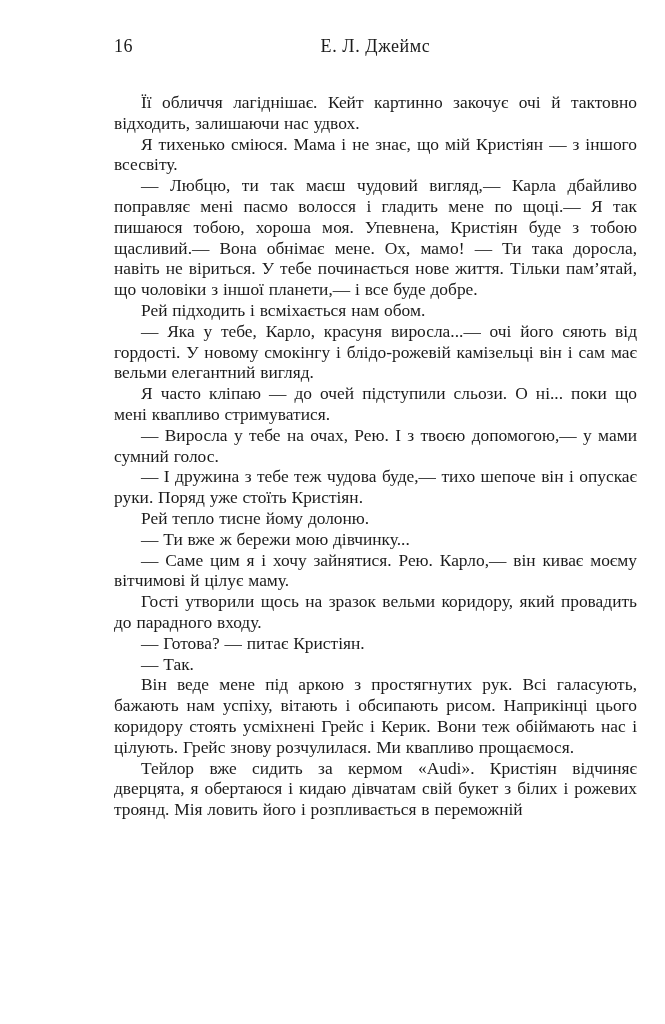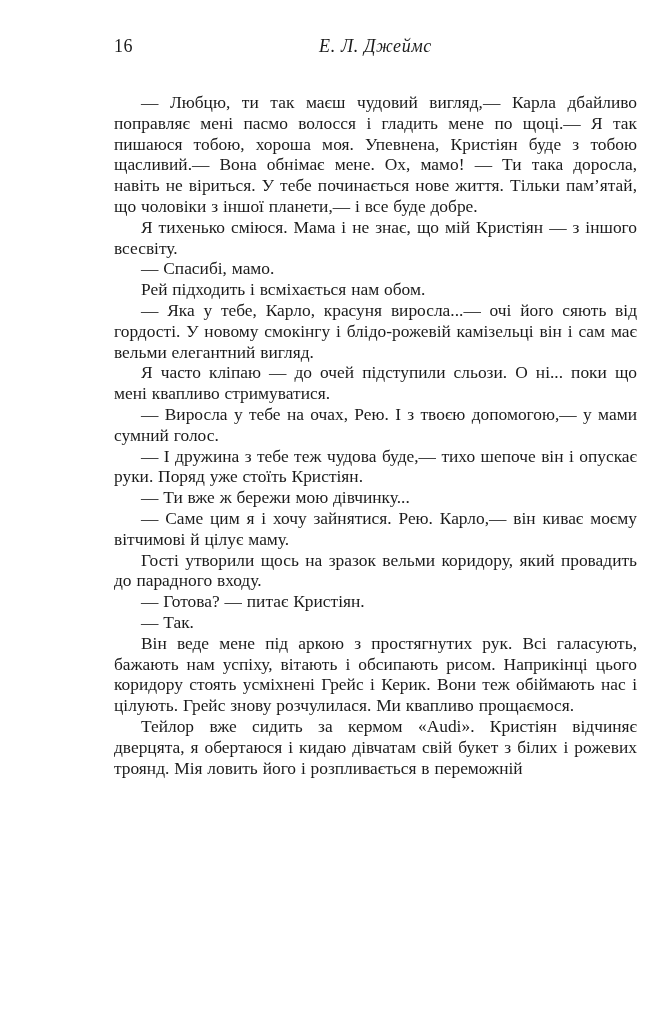--- a/index.html
+++ b/index.html
@@ -27,21 +27,20 @@
     align-items: baseline;
     font-size: 18px;
     margin-bottom: 35px;
   }
   .pageno {
     justify-self: start;
     letter-spacing: 0.5px;
   }
   .author {
     justify-self: center;
-    font-style: italic;
     letter-spacing: 0.6px;
   }
   .body-text {
     font-size: 17.4px;
     line-height: 20.8px;
     text-align: justify;
     hyphens: auto;
     word-spacing: 0.5px;
   }
   .body-text p {
@@ -52,28 +51,29 @@
 </head>
 <body>
 
 <div class="page">
   <header class="running-head">
     <span class="pageno">16</span>
     <span class="author">Е. Л. Джеймс</span>
     <span></span>
   </header>
   <main class="body-text">
+    <p>Її обличчя лагіднішає. Кейт картинно закочує очі й тактовно відходить, залишаючи нас удвох.</p>
+    <p>Я тихенько сміюся. Мама і не знає, що мій Кристіян — з іншого всесвіту.</p>
     <p>— Любцю, ти так маєш чудовий вигляд,— Карла дбайливо поправляє мені пасмо волосся і гладить мене по щоці.— Я так пишаюся тобою, хороша моя. Упевнена, Кристіян буде з тобою щасливий.— Вона обнімає мене. Ох, мамо! — Ти така доросла, навіть не віриться. У тебе починається нове життя. Тільки пам’ятай, що чоловіки з іншої планети,— і все буде добре.</p>
-    <p>Я тихенько сміюся. Мама і не знає, що мій Кристіян — з іншого всесвіту.</p>
-    <p>— Спасибі, мамо.</p>
     <p>Рей підходить і всміхається нам обом.</p>
     <p>— Яка у тебе, Карло, красуня виросла...— очі його сяють від гордості. У новому смокінгу і блідо-рожевій камізельці він і сам має вельми елегантний вигляд.</p>
     <p>Я часто кліпаю — до очей підступили сльози. О ні... поки що мені квапливо стримуватися.</p>
     <p>— Виросла у тебе на очах, Рею. І з твоєю допомогою,— у мами сумний голос.</p>
     <p>— І дружина з тебе теж чудова буде,— тихо шепоче він і опускає руки. Поряд уже стоїть Кристіян.</p>
+    <p>Рей тепло тисне йому долоню.</p>
     <p>— Ти вже ж бережи мою дівчинку...</p>
     <p>— Саме цим я і хочу зайнятися. Рею. Карло,— він киває моєму вітчимові й цілує маму.</p>
     <p>Гості утворили щось на зразок вельми коридору, який провадить до парадного входу.</p>
     <p>— Готова? — питає Кристіян.</p>
     <p>— Так.</p>
     <p>Він веде мене під аркою з простягнутих рук. Всі галасують, бажають нам успіху, вітають і обсипають рисом. Наприкінці цього коридору стоять усміхнені Грейс і Керик. Вони теж обіймають нас і цілують. Грейс знову розчулилася. Ми квапливо прощаємося.</p>
     <p>Тейлор вже сидить за кермом «Audi». Кристіян відчиняє дверцята, я обертаюся і кидаю дівчатам свій букет з білих і рожевих троянд. Мія ловить його і розпливається в переможній</p>
   </main>
 </div>
 

